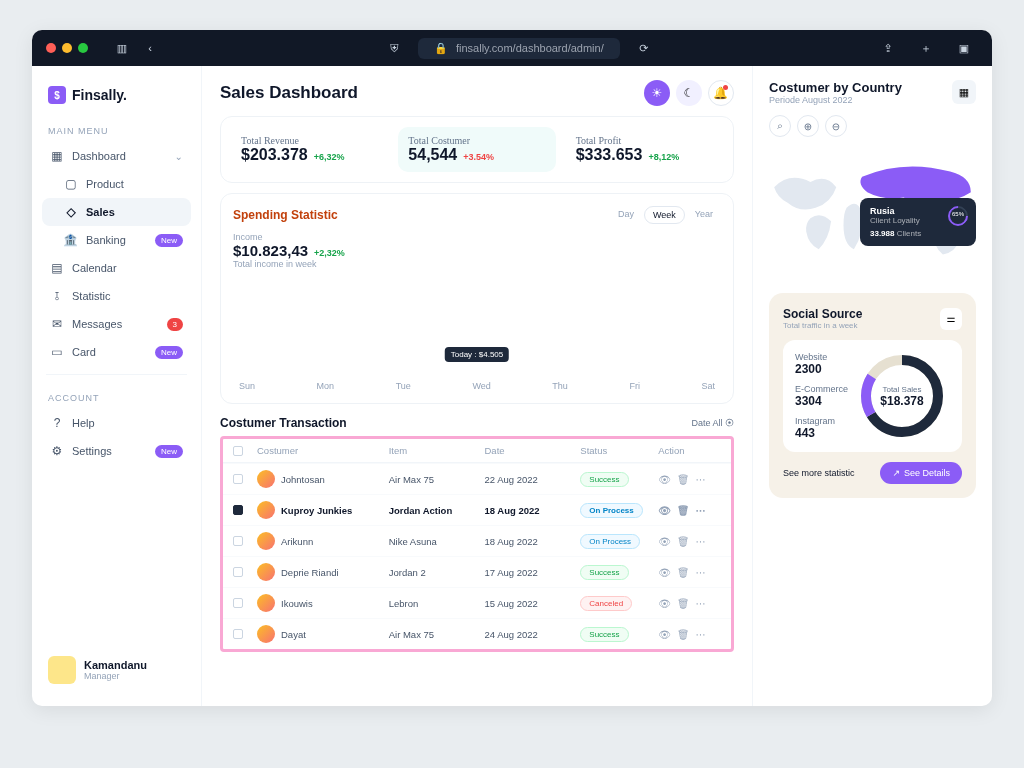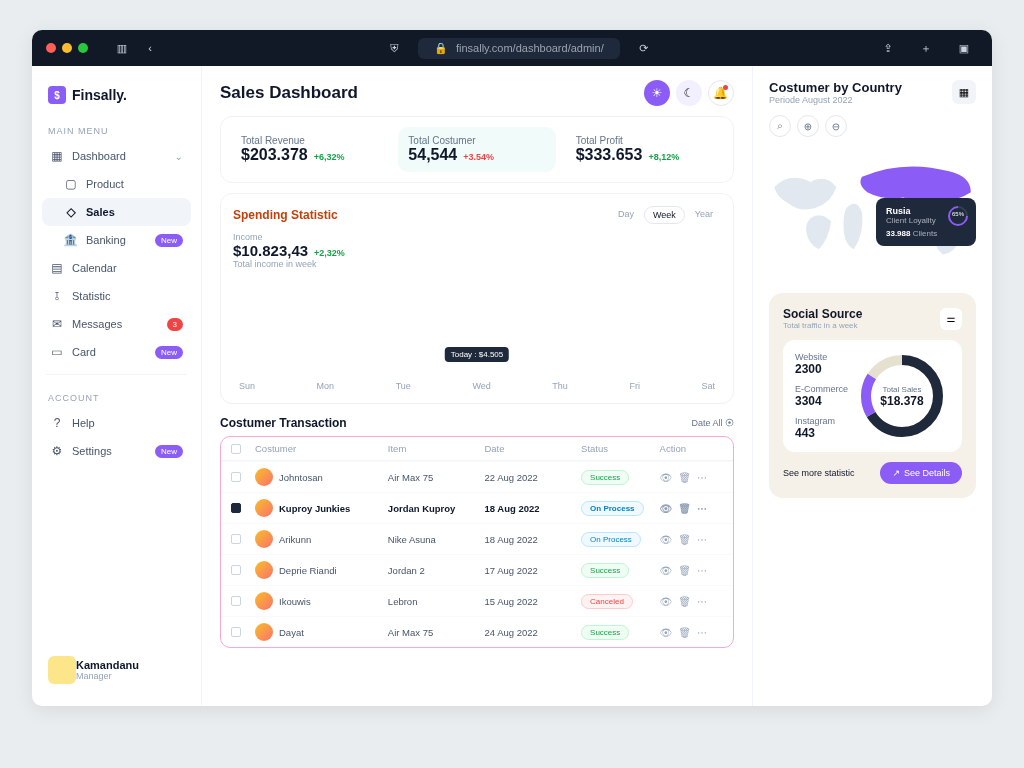--- a/index.html
+++ b/index.html
@@ -19,38 +19,38 @@
 .brand-icon { width: 18px; height: 18px; background: #8b5cf6; border-radius: 4px; display:flex;align-items:center;justify-content:center;color:#fff;font-size:10px;}
 .section-label { font-size: 9px; letter-spacing: 1px; color: #94a3b8; padding: 10px 6px 6px; }
 .nav-item { display: flex; align-items: center; gap: 8px; padding: 7px 8px; border-radius: 8px; cursor: pointer; color:#475569;}
 .nav-item.active { background: #f1f5f9; color: #0f172a; font-weight: 600; }
 .nav-icon { width: 14px; height: 14px; display:inline-flex;align-items:center;justify-content:center;font-size:12px;}
 .badge { margin-left: auto; font-size: 8px; padding: 2px 6px; border-radius: 8px; }
 .badge.new { background: #8b5cf6; color: #fff; }
 .badge.count { background: #ef4444; color: #fff; }
 .chev { margin-left: auto; font-size: 10px; color:#94a3b8;}
 .sidebar hr { border: none; border-top: 1px solid #f1f5f9; margin: 8px 4px; }
-.user { margin-top: auto; display: flex; align-items: center; padding: 6px; }
+.user { margin-top: auto; display: flex; gap: 8px; align-items: center; padding: 6px; }
 .avatar { width: 28px; height: 28px; border-radius: 6px; background: #fde68a; }
 .user-name { font-size: 11px; font-weight: 700; color: #0f172a; }
 .user-role { font-size: 9px; color: #94a3b8; }
 
 .main { flex: 1; padding: 14px 18px; overflow: hidden; }
 .page-head { display: flex; align-items: center; margin-bottom: 10px; }
 .page-title { font-size: 17px; font-weight: 800; color: #0f172a; }
 .head-btns { margin-left:auto; display:flex; gap:6px; }
 .pill-btn { width: 26px; height: 26px; border-radius: 50%; background: #f1f0ff; display:flex;align-items:center;justify-content:center;font-size:12px;cursor:pointer;}
 .pill-btn.accent{background:#8b5cf6;color:#fff;}
 .pill-btn.ring{background:#fff;border:1px solid #e2e8f0;position:relative;}
 .pill-btn.ring::after{content:'';position:absolute;top:4px;right:5px;width:5px;height:5px;background:#ef4444;border-radius:50%;}
 
 .kpi-row { display: flex; gap: 10px; border:1px solid #eef2f6; border-radius:12px; padding:10px; margin-bottom:10px;}
 .kpi { flex: 1; padding: 8px 10px; border-radius: 10px; }
 .kpi:nth-child(2){background:#f0fbfa;}
-.kpi-label { font-size: 10px; color: #64748b; }
+.kpi-label { font-size: 10px; color: #64748b; font-family: Liberation Serif, serif; }
 .kpi-val { font-size: 16px; font-weight: 800; color: #0f172a; display:flex;align-items:baseline;gap:6px;}
 .kpi-delta { font-size: 9px; font-weight: 600; }
 .pos{color:#16a34a}.neg{color:#ef4444}
 
 .chart-card { border:1px solid #eef2f6; border-radius:12px; padding:12px; margin-bottom:12px; position:relative;}
 .chart-head { display:flex; align-items:center;}
 .chart-title { font-size: 12px; font-weight: 800; color:#c2410c;}
 .range-tabs { margin-left:auto; display:flex; gap:2px; font-size:9px; color:#94a3b8;}
 .range-tabs span{padding:3px 8px;border-radius:10px;cursor:pointer;}
 .range-tabs span.on{background:#fff;border:1px solid #e2e8f0;color:#0f172a;}
@@ -61,21 +61,21 @@
 .bar-group{display:flex;gap:3px;align-items:flex-end;width:34px;justify-content:center;position:relative;}
 .bar{width:9px;border-radius:3px 3px 0 0;}
 .bar.a{background:#e6e0d1;}
 .bar.b{background:#1e293b;}
 .bar-labels{display:flex;justify-content:space-between;margin-top:6px;font-size:9px;color:#94a3b8;padding:0 6px;}
 .tooltip{position:absolute;top:-28px;left:50%;transform:translateX(-50%);background:#1e293b;color:#fff;font-size:8px;padding:3px 6px;border-radius:4px;white-space:nowrap;}
 
 .trans-head{display:flex;align-items:center;margin-bottom:6px;}
 .trans-title{font-size:12px;font-weight:800;color:#0f172a;}
 .viewall{margin-left:auto;font-size:9px;color:#64748b;cursor:pointer;}
-.table{border:1px solid #f9a8d4;border-radius:10px;font-size:9.5px;}
+.table{border:3px solid #f9a8d4;border-radius:4px;font-size:9.5px;}
 .table-head,.table-row{display:grid;grid-template-columns:18px 1.4fr 1fr 1fr 0.8fr 0.7fr;align-items:center;padding:6px 10px;gap:6px;}
 .table-head{color:#94a3b8;border-bottom:1px solid #f1f5f9;}
 .table-row{border-top:1px solid #f8fafc;color:#475569;}
 .table-row.sel{font-weight:700;color:#0f172a;}
 .chk{width:10px;height:10px;border:1px solid #cbd5e1;border-radius:2px;display:inline-block;}
 .chk.on{background:#1e293b;border-color:#1e293b;}
 .cell-user{display:flex;align-items:center;gap:6px;}
 .mini-ava{width:18px;height:18px;border-radius:50%;background:linear-gradient(135deg,#fbbf24,#f87171);}
 .status{font-size:8px;padding:2px 8px;border-radius:10px;border:1px solid;display:inline-block;}
 .status.success{color:#16a34a;border-color:#bbf7d0;background:#f0fdf4;}
@@ -85,21 +85,21 @@
 
 .right { width: 240px; padding: 14px 16px; border-left:1px solid #f1f5f9;}
 .right-head{display:flex;align-items:flex-start;}
 .right-title{font-size:13px;font-weight:800;color:#0f172a;}
 .right-sub{font-size:9px;color:#94a3b8;}
 .cal-icon{margin-left:auto;width:24px;height:24px;border-radius:6px;background:#f1f5f9;display:flex;align-items:center;justify-content:center;font-size:11px;cursor:pointer;}
 .zoom-row{display:flex;gap:6px;margin-top:10px;}
 .zoom-btn{width:22px;height:22px;border-radius:50%;border:1px solid #e2e8f0;display:flex;align-items:center;justify-content:center;font-size:10px;cursor:pointer;color:#64748b;}
 .map{position:relative;height:140px;margin-top:6px;}
 .map svg{width:100%;height:100%;}
-.map-tip{position:absolute;right:0;top:55px;background:#1e293b;color:#fff;padding:8px 10px;border-radius:8px;font-size:8px;width:100px;}
+.map-tip{position:absolute;right:0;top:55px;background:#1e293b;color:#fff;padding:8px 10px;border-radius:8px;font-size:8px;width:116px;}
 .map-tip .ring{position:absolute;right:8px;top:8px;width:20px;height:20px;border-radius:50%;border:2px solid #8b5cf6;border-top-color:#334155;transform:rotate(45deg);}
 .map-tip .pct{position:absolute;right:12px;top:13px;font-size:6px;}
 .map-country{font-weight:700;font-size:9px;}
 
 .social-card{background:#f6f1e8;border-radius:14px;padding:14px;margin-top:10px;}
 .social-head{display:flex;align-items:center;}
 .social-title{font-size:12px;font-weight:800;color:#0f172a;}
 .social-sub{font-size:8px;color:#94a3b8;}
 .filter-icon{margin-left:auto;width:22px;height:22px;border-radius:6px;background:#fff;display:flex;align-items:center;justify-content:center;font-size:10px;cursor:pointer;}
 .social-body{background:#fff;border-radius:12px;padding:12px;margin-top:10px;display:flex;gap:10px;align-items:center;}
@@ -326,21 +326,21 @@
                 <span>🗑</span>
                 <span>⋯</span>
               </span>
             </div>
             <div class="table-row sel">
               <span class="chk on"></span>
   <span class="cell-user">
                 <span class="mini-ava"></span>
                 <span>Kuproy Junkies</span>
               </span>
-  <span>Jordan Kuproy</span>
+  <span>Jordan Action</span>
   <span>18 Aug 2022</span>
   <span><span class="status process">On Process</span></span>
   <span class="actions">
                 <span>👁</span>
                 <span>🗑</span>
                 <span>⋯</span>
               </span>
             </div>
             <div class="table-row">
               <span class="chk "></span>

